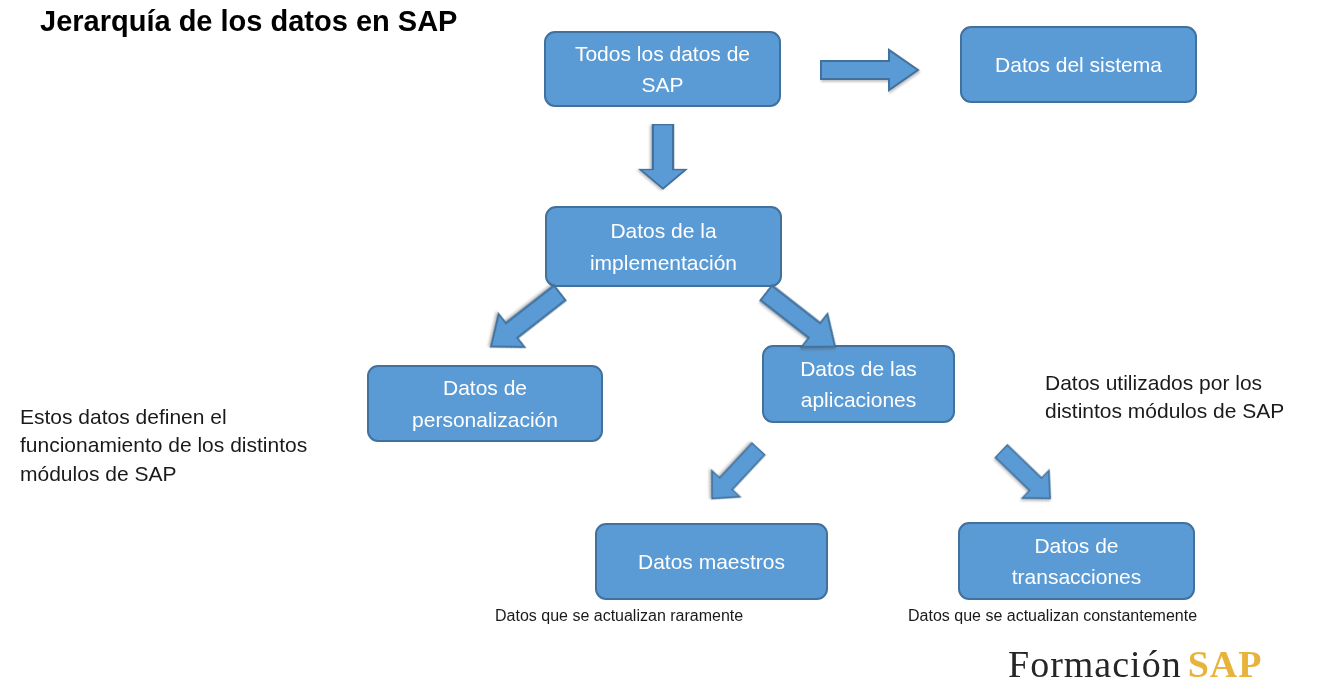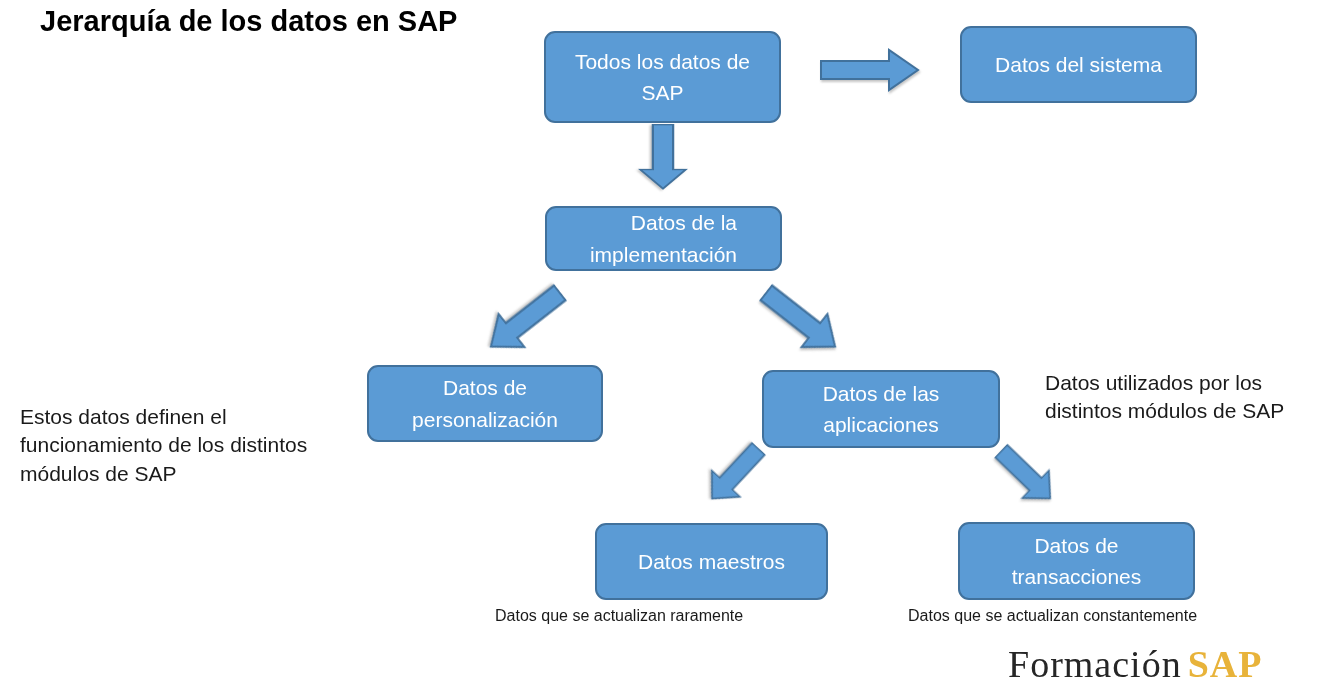--- a/index.html
+++ b/index.html
@@ -36,25 +36,25 @@
     border-radius: 11px;
     color: var(--node-text);
     display: flex;
     align-items: center;
     justify-content: center;
     text-align: center;
     font-size: 21px;
     line-height: 1.5;
     white-space: pre-line;
   }
-  .node-todos          { left: 544px; top: 31px;  width: 237px; height: 92px; }
+  .node-todos          { left: 544px; top: 31px;  width: 237px; height: 76px; }
   .node-sistema        { left: 960px; top: 26px;  width: 237px; height: 77px; }
-  .node-implementacion { left: 545px; top: 206px; width: 237px; height: 65px; text-align: right; }
+  .node-implementacion { left: 545px; top: 206px; width: 237px; height: 81px; }
   .node-personalizacion{ left: 367px; top: 365px; width: 236px; height: 77px; }
-  .node-aplicaciones   { left: 762px; top: 370px; width: 238px; height: 78px; }
+  .node-aplicaciones   { left: 762px; top: 345px; width: 193px; height: 78px; }
   .node-maestros       { left: 565px; top: 523px; width: 233px; height: 77px; margin-left: 30px; }
   .node-transacciones  { left: 958px; top: 522px; width: 237px; height: 78px; }
 
   .arrow {
     position: absolute;
     overflow: visible;
     filter: drop-shadow(1px 2px 1px rgba(90,90,90,0.35));
   }
   .arrow polygon { fill: var(--node-fill); stroke: var(--node-border); stroke-width: 2; }
   .arrow-right      { left: 820px; top: 48px;  width: 100px; height: 44px; }

